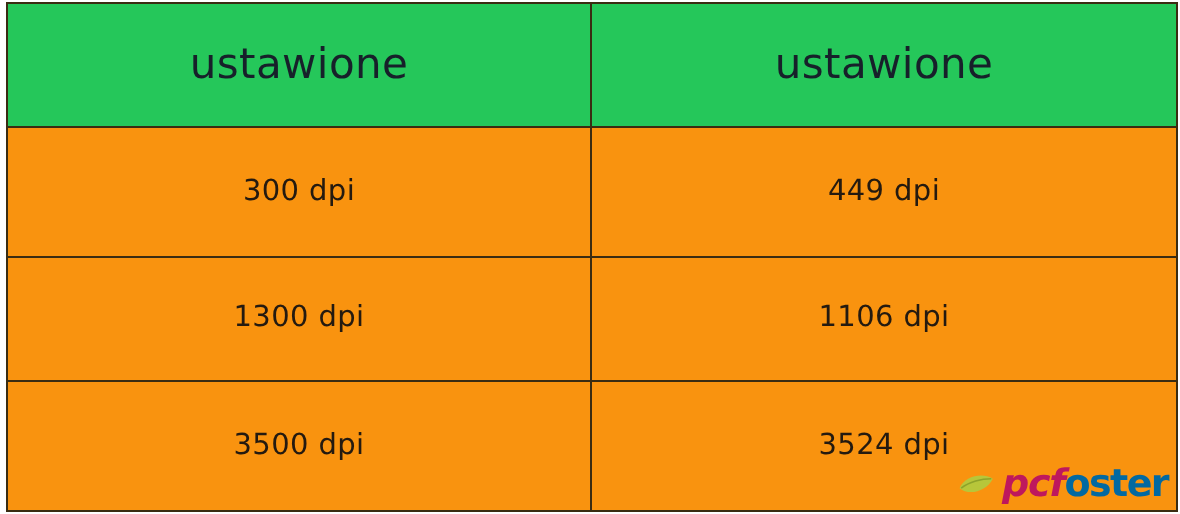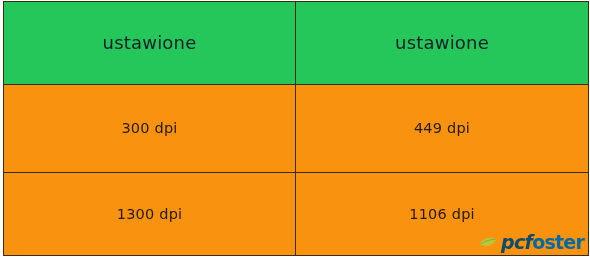--- a/index.html
+++ b/index.html
@@ -42,21 +42,21 @@
     box-sizing: border-box;
   }
 
   .col-left  { width: 292px; }
   .col-right { width: 293px; }
 
   .head-row td {
     background: #25c75a;
     height: 62px;
     color: #17202a;
-    font-size: 18px;
+    font-size: 21px;
     font-weight: 400;
     letter-spacing: 0.2px;
   }
 
   .data-row td {
     background: #f9930f;
     color: #241a10;
     font-size: 14.5px;
     font-weight: 400;
     letter-spacing: 0.2px;
@@ -91,21 +91,21 @@
   }
   .logo-text {
     font-family: "DejaVu Sans", sans-serif;
     font-size: 19px;
     font-weight: bold;
     font-style: italic;
     line-height: 1;
     letter-spacing: -0.6px;
     white-space: nowrap;
   }
-  .logo-pcf { color: #0c4a6e; }
+  .logo-pcf { color: #be185d; }
   .logo-oster {
     color: #0369a1;
     font-style: normal;
     letter-spacing: -0.8px;
   }
 </style>
 </head>
 <body>
 
 <div class="page">
@@ -136,20 +136,28 @@
 
       <tr class="data-row r2">
         <td>
           <span class="cell-text">1300 dpi</span>
         </td>
         <td>
           <span class="cell-text">1106 dpi</span>
         </td>
       </tr>
 
+      <tr class="data-row r3">
+        <td>
+          <span class="cell-text">3500 dpi</span>
+        </td>
+        <td>
+          <span class="cell-text">3524 dpi</span>
+        </td>
+      </tr>
     </tbody>
   </table>
 
   <div class="watermark">
     <svg class="leaf-icon" viewBox="0 0 24 16">
       <path d="M1 10 C4 2, 16 0, 22 4 C18 12, 7 15, 1 10 Z" fill="#b7c63a"></path>
       <path d="M2 10 C7 6, 15 4, 21 4" stroke="#8ea32a" stroke-width="1" fill="none"></path>
     </svg>
     <span class="logo-text"><span class="logo-pcf">pcf</span><span class="logo-oster">oster</span></span>
   </div>

